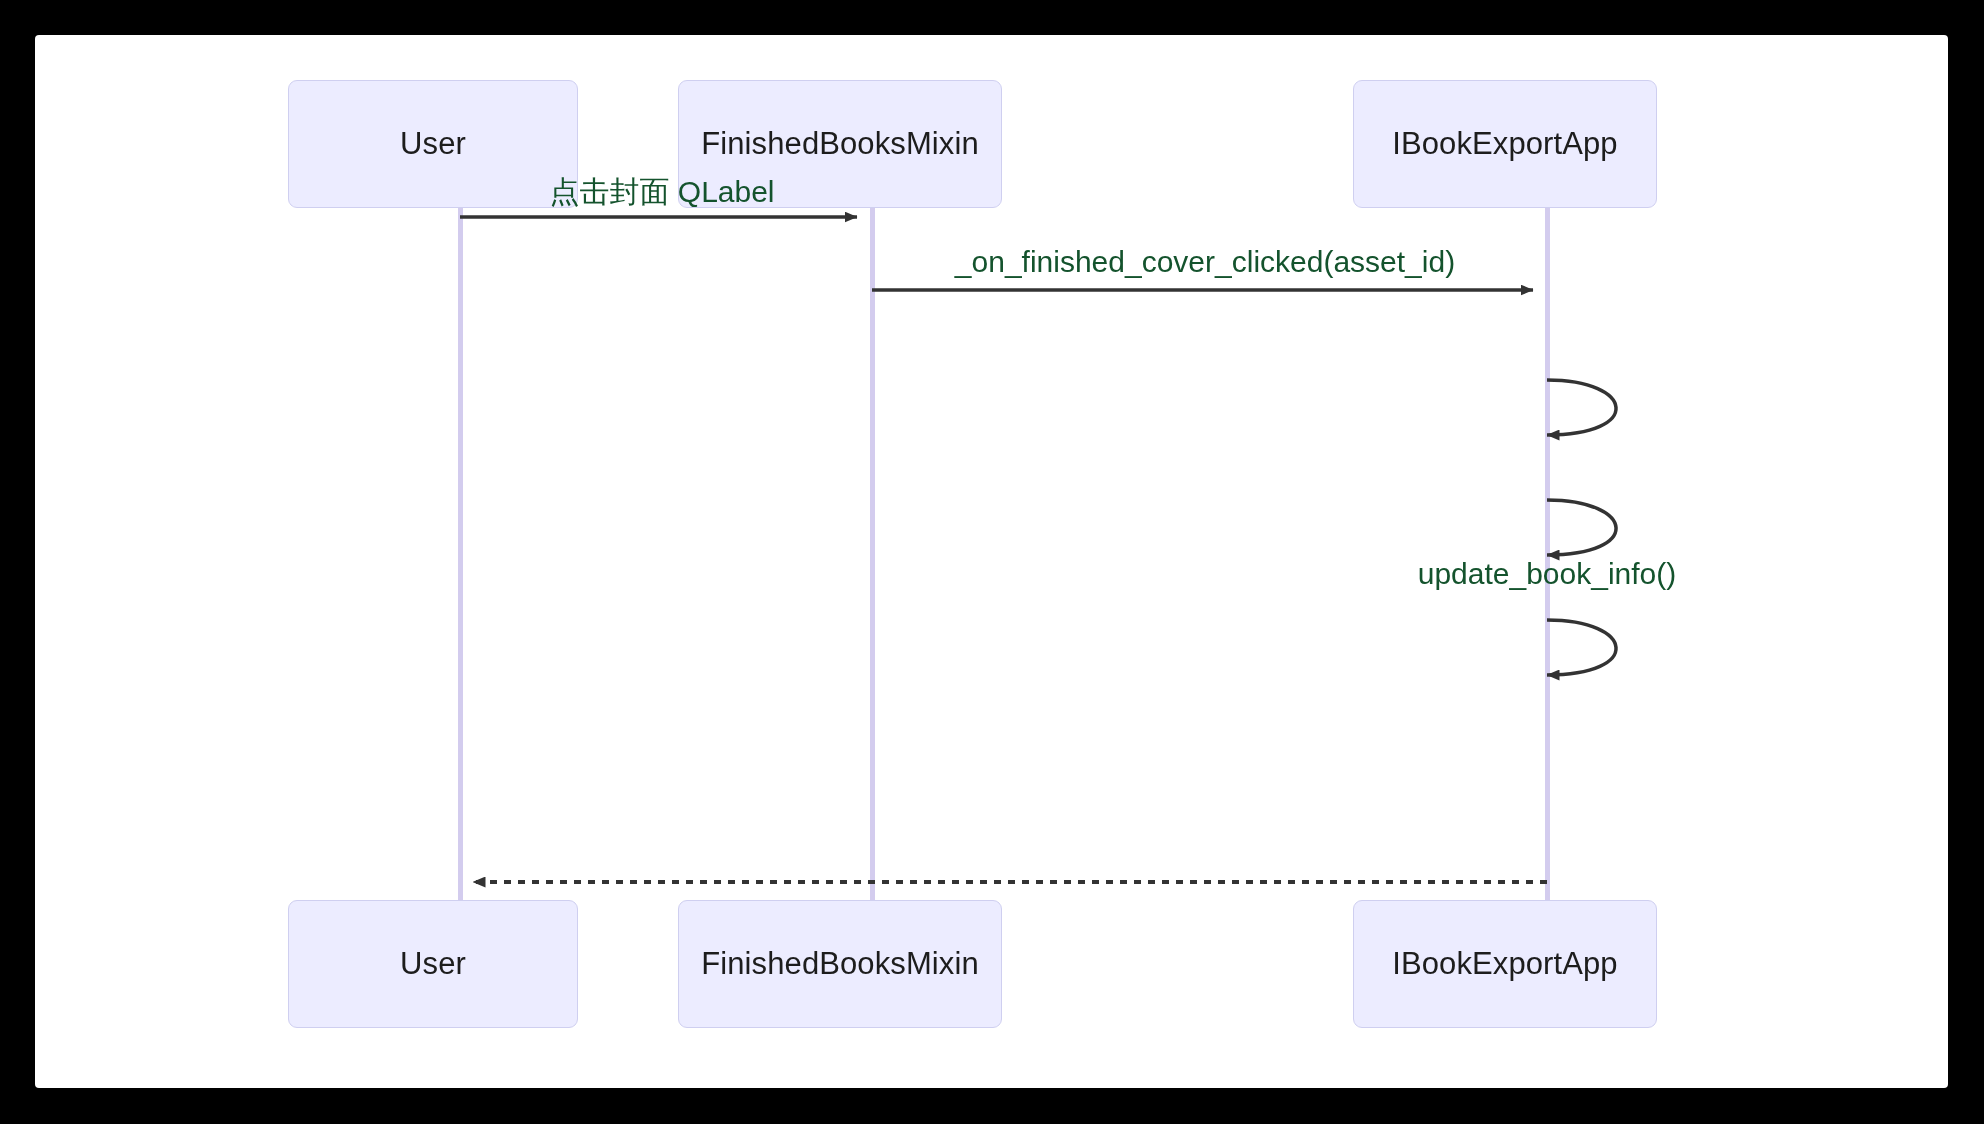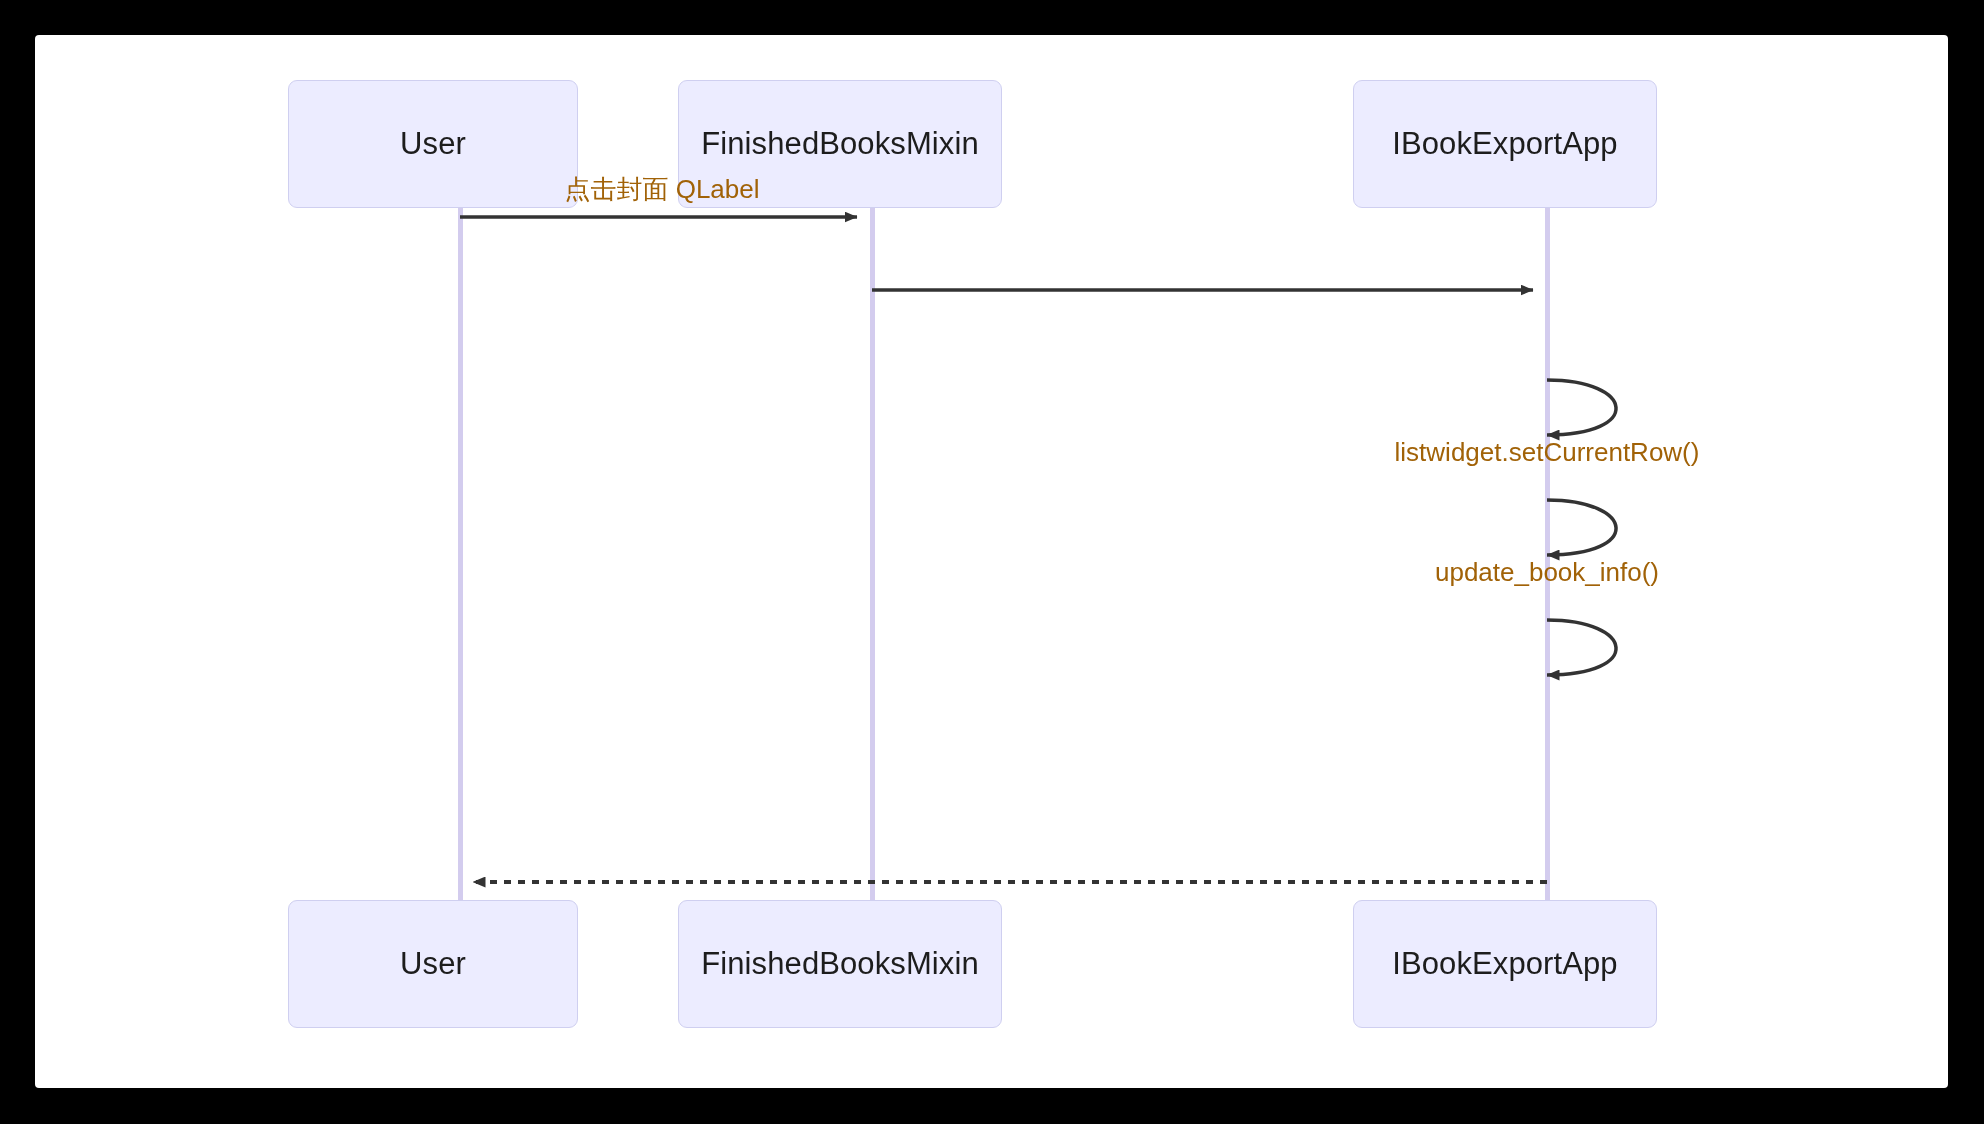--- a/index.html
+++ b/index.html
@@ -52,22 +52,22 @@
     letter-spacing: 0.1px;
     white-space: nowrap;
   }
   .lifeline {
     position: absolute;
     width: 5px;
     background: #D3CCEE;
   }
   .msg-label {
     position: absolute;
-    color: #a16207;
-    font-size: 26px;
+    color: #14532d;
+    font-size: 30px;
     font-family: "Liberation Sans", sans-serif;
     white-space: nowrap;
     transform: translateX(-50%);
   }
   .svg-layer {
     position: absolute;
     left: 0; top: 0;
     width: 1913px;
     height: 1053px;
     pointer-events: none;
@@ -140,22 +140,22 @@
       </div>
       <div class="participant-box" style="left:643px; top:865px; width:324px; height:128px;">
         <span>FinishedBooksMixin</span>
       </div>
       <div class="participant-box" style="left:1318px; top:865px; width:304px; height:128px;">
         <span>IBookExportApp</span>
       </div>
 
       <div class="msg-label" style="left:627px; top:137px;">点击封面 QLabel</div>
 
+      <div class="msg-label" style="left:1170px; top:210px;">_on_finished_cover_clicked(asset_id)</div>
 
 
-      <div class="msg-label" style="left:1512px; top:402px;">listwidget.setCurrentRow()</div>
 
       <div class="msg-label" style="left:1512px; top:522px;">update_book_info()</div>
 
 
     </div>
   </div>
 </div>
 
 </body></html>

